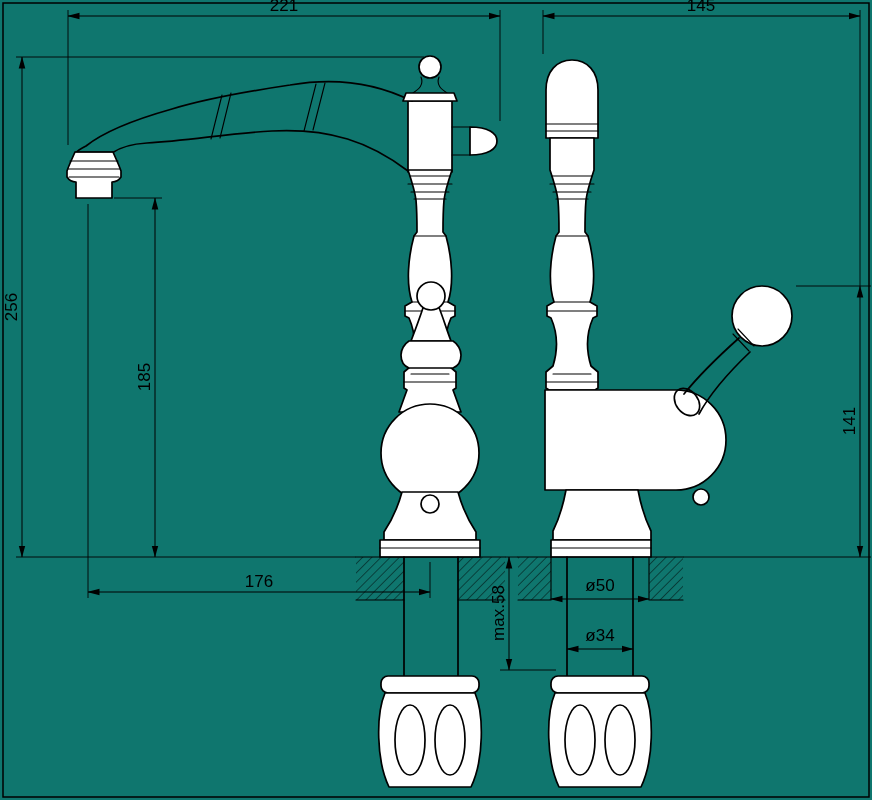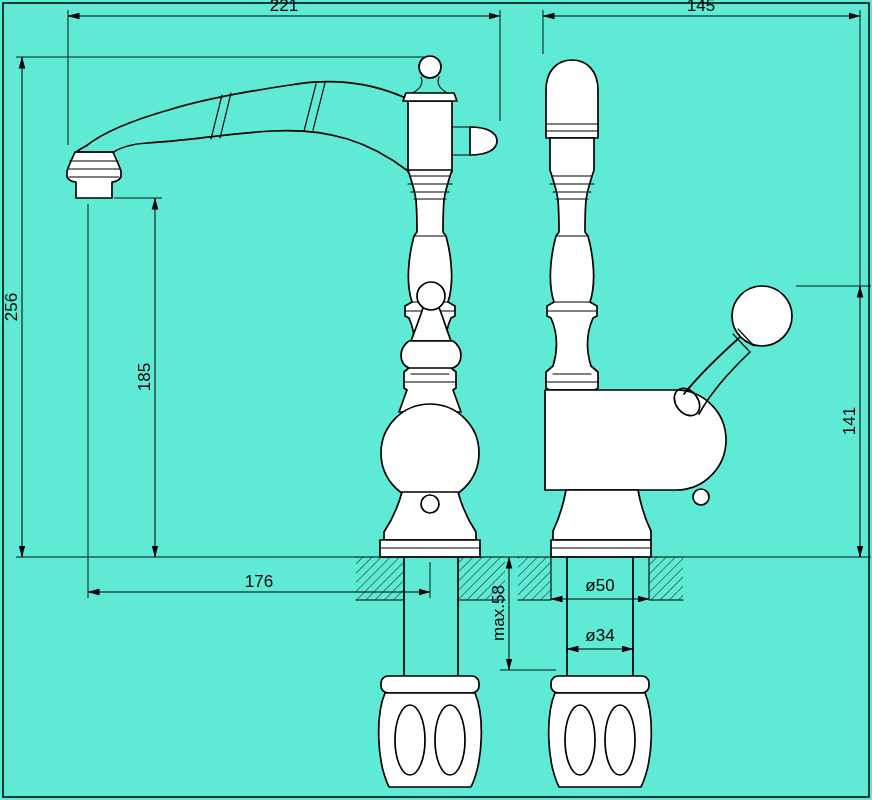--- a/index.html
+++ b/index.html
@@ -1,17 +1,17 @@
 <!DOCTYPE html>
 <html><head>
 <meta charset="utf-8">
 <style>
   html,body { margin:0; padding:0; background:#fff; }
   .stage {
-    width:872px; height:800px; background:#5eead4; position:relative;
+    width:872px; height:800px; background:#0f766e; position:relative;
     font-family:"Liberation Sans","DejaVu Sans",sans-serif;
   }
   svg { display:block; }
   .obj   { fill:none; stroke:#000; stroke-width:1.7; stroke-linecap:round; stroke-linejoin:round; }
   .objf  { fill:#fff; stroke:#000; stroke-width:1.7; stroke-linejoin:round; }
   .thin  { fill:none; stroke:#000; stroke-width:1.1; stroke-linecap:round; }
   .dim   { fill:none; stroke:#000; stroke-width:1; }
   .ext   { fill:none; stroke:#000; stroke-width:0.9; }
   .lbl   { font-family:"Liberation Sans","DejaVu Sans",sans-serif; font-size:17px; fill:#000; }
   .border{ fill:none; stroke:#000; stroke-width:1.5; }

